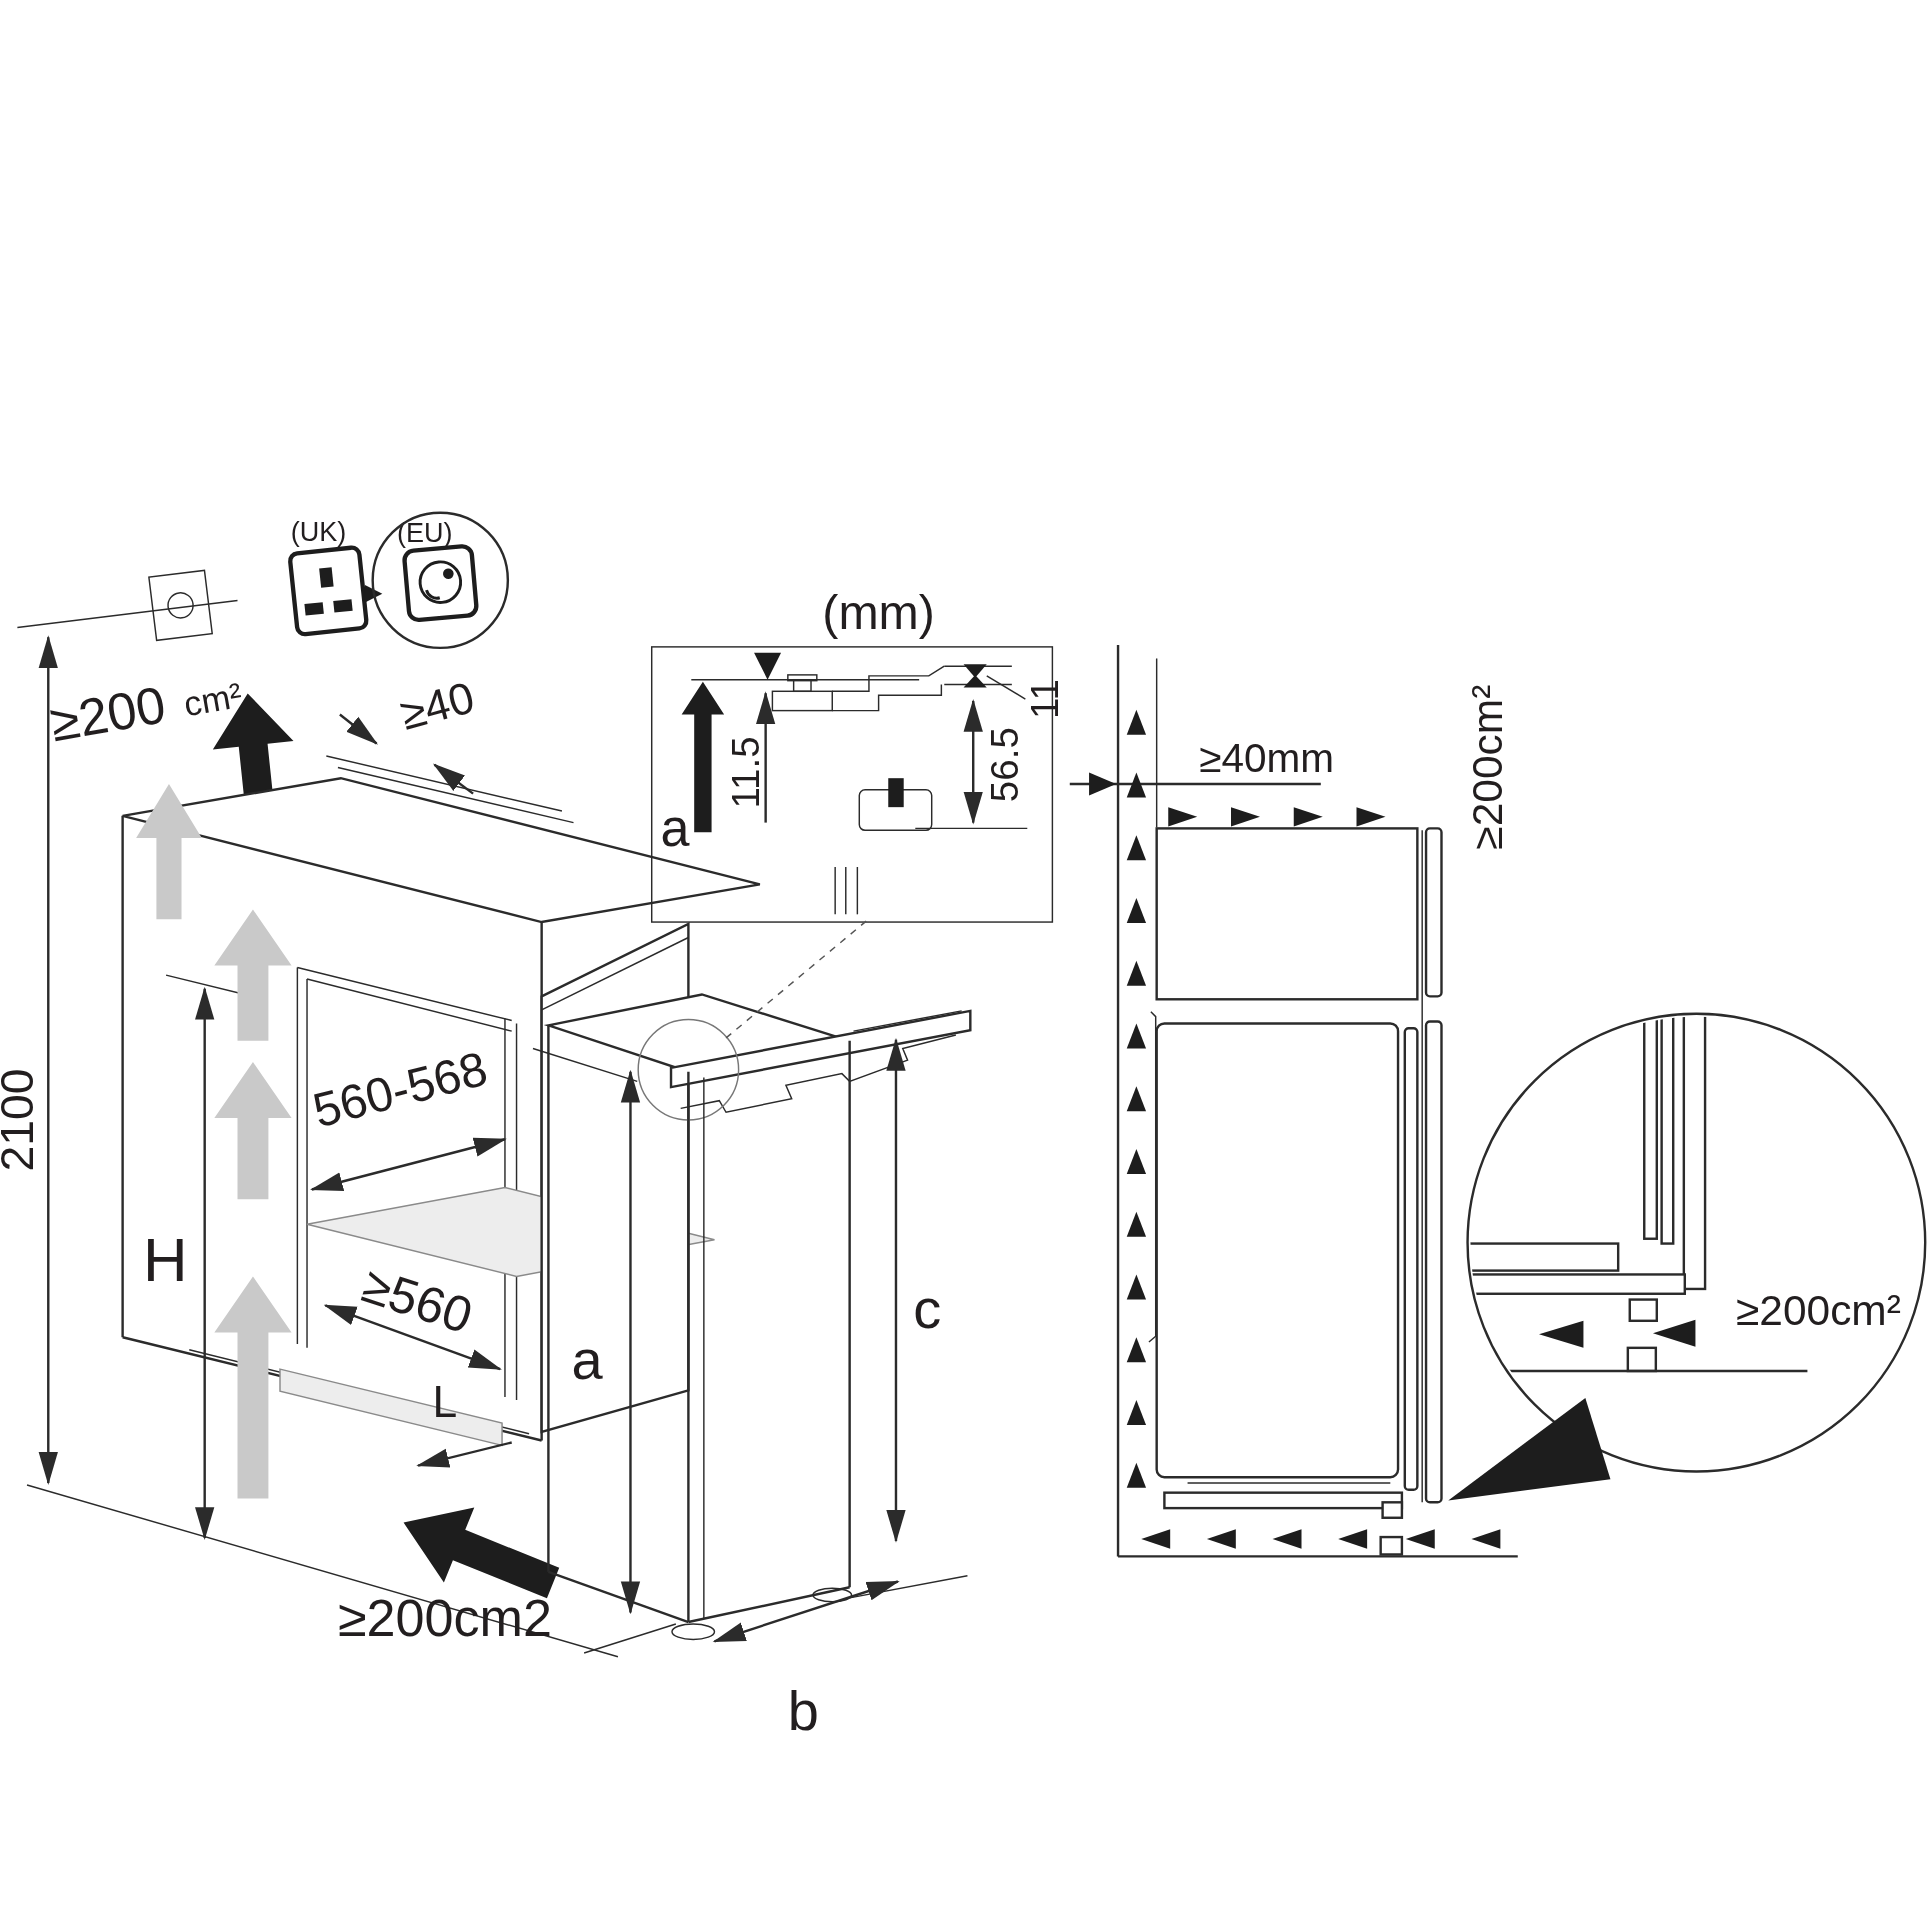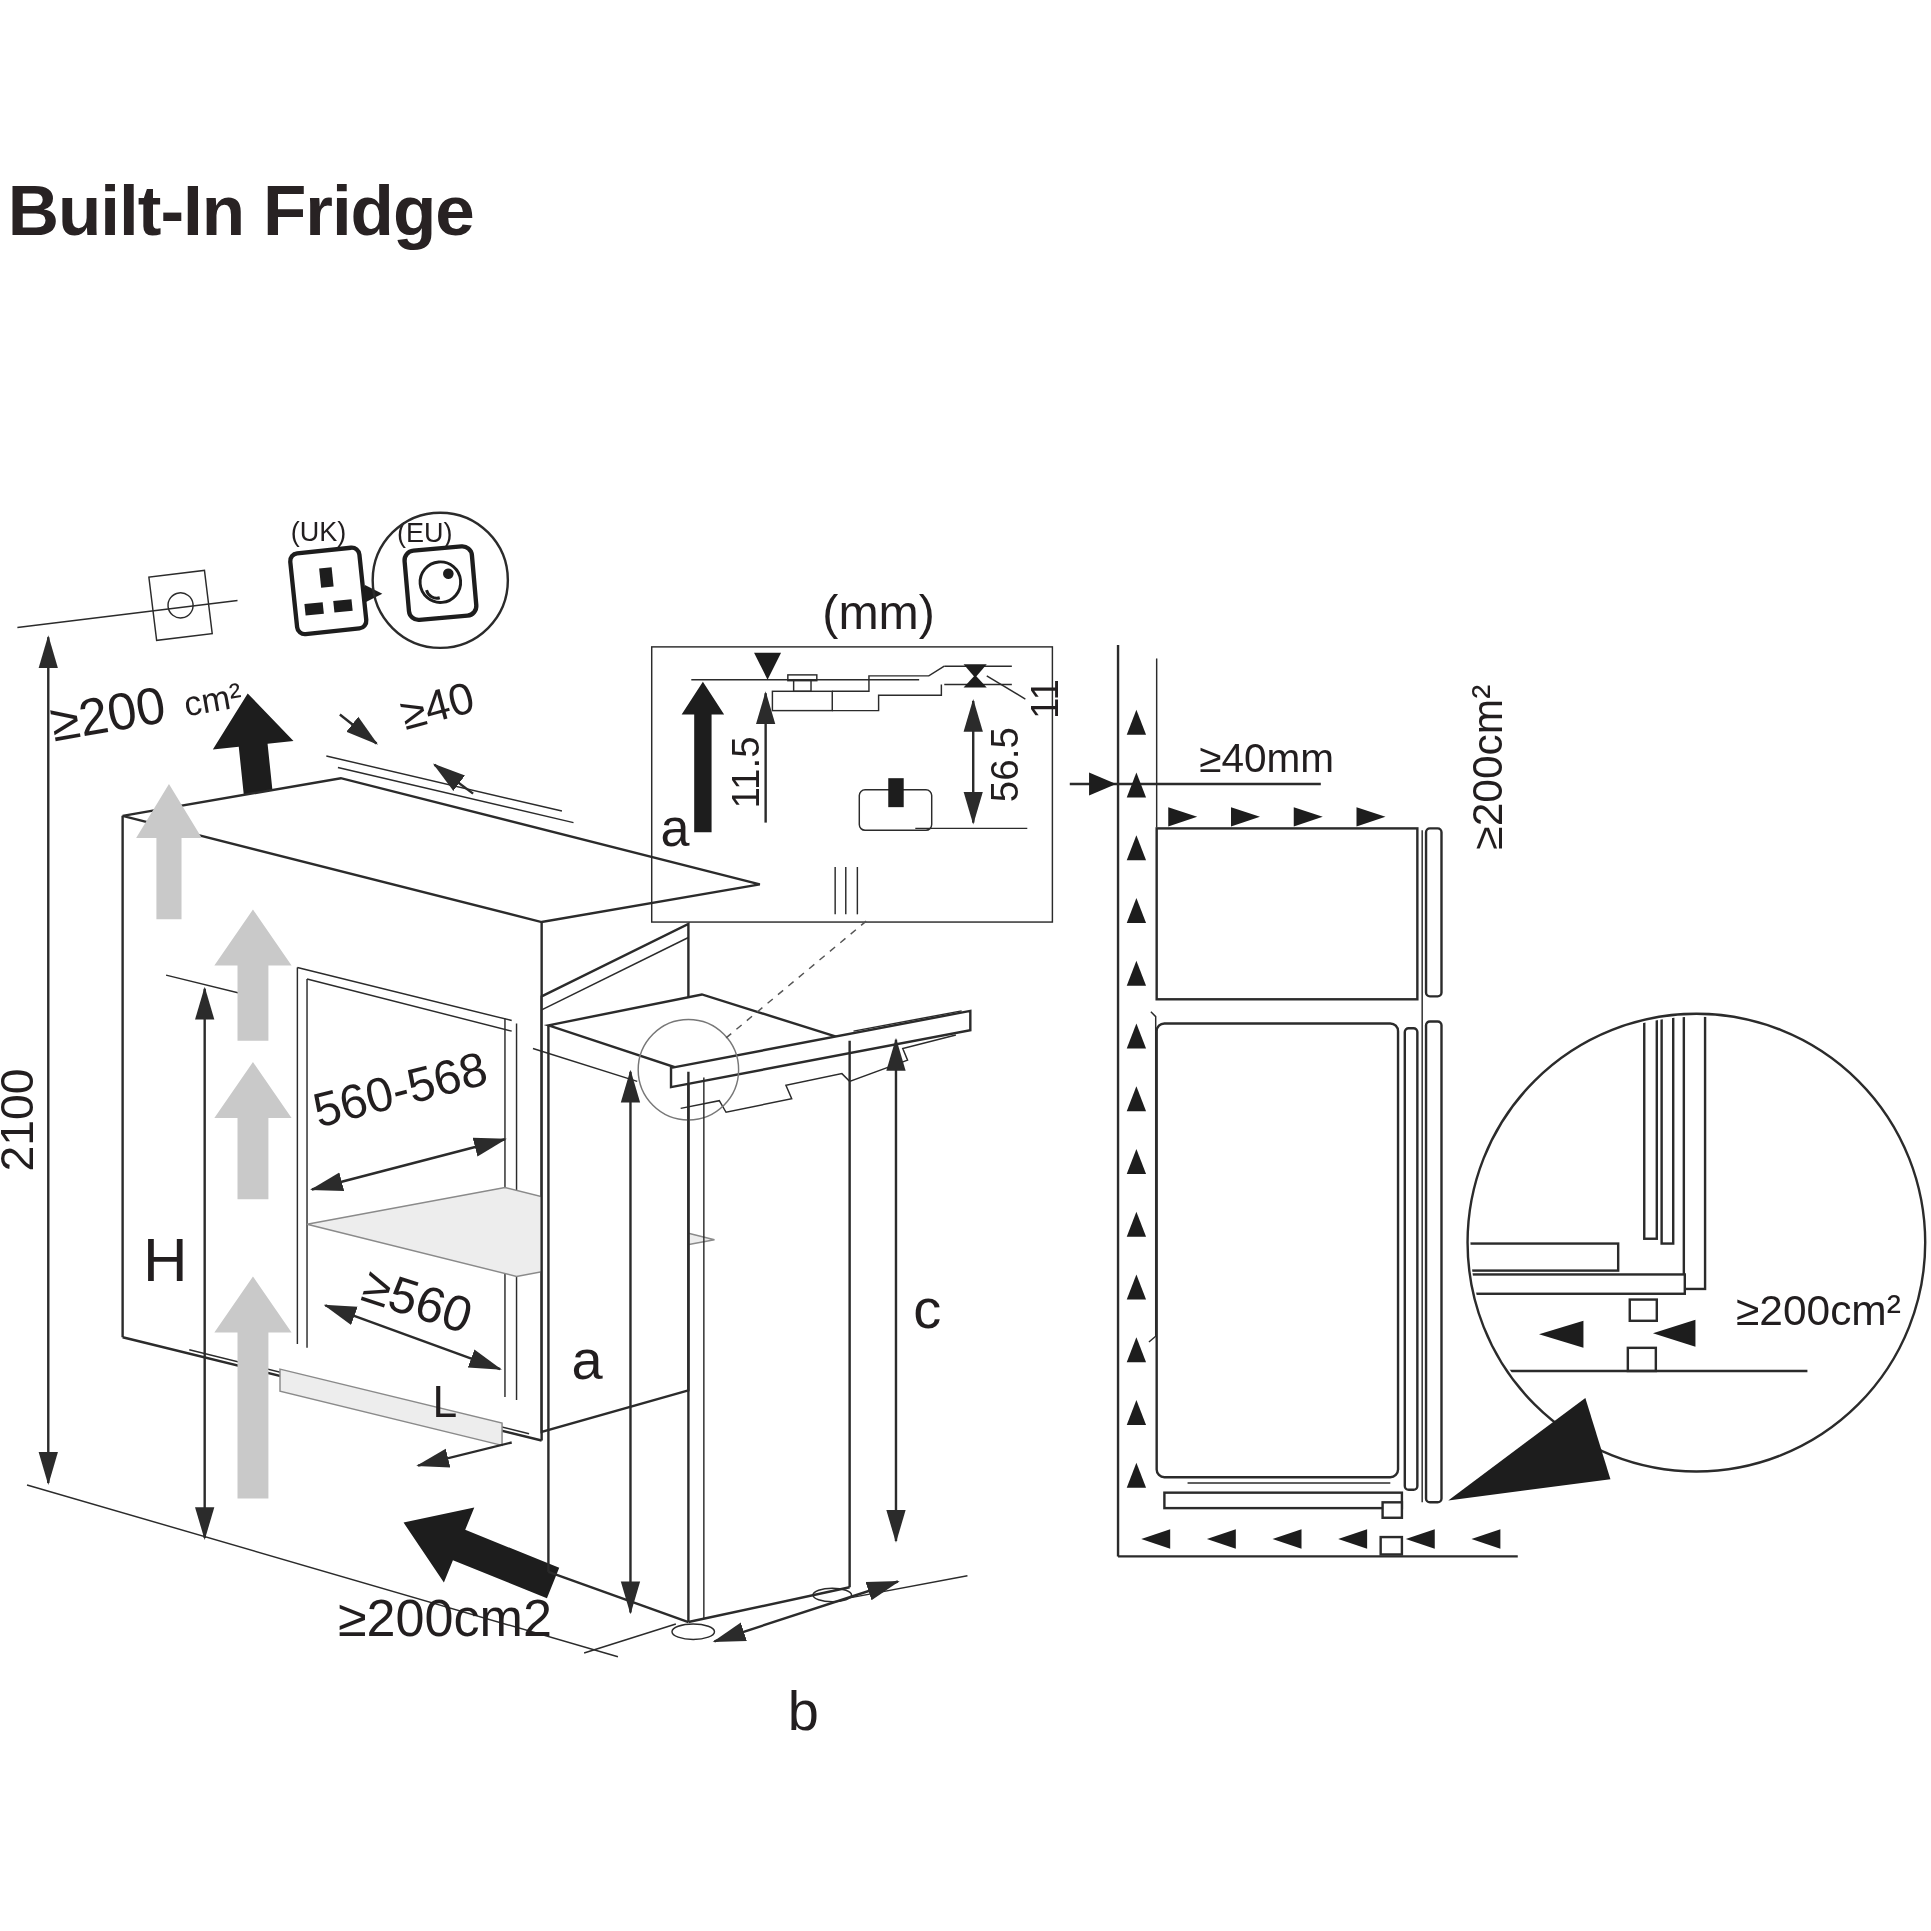--- a/index.html
+++ b/index.html
@@ -17,21 +17,20 @@
   .blk{fill:#1d1d1d;stroke:none;}
   .grayar{fill:#c9c9c9;stroke:none;}
   .lgray{fill:#ededed;}
   .dash{stroke:#555;stroke-width:1.5;fill:none;stroke-dasharray:7 7;}
 </style>
 </head>
 <body>
 
 <div class="page">
 
-  <div class="title">Built-In Fridge</div>
 
   <svg width="1931" height="1931" viewBox="0 0 2000 2000">
     <defs>
       <marker id="ah" viewBox="0 0 34 24" refX="32" refY="12" markerWidth="34" markerHeight="24" markerUnits="userSpaceOnUse" orient="auto-start-reverse">
         <path d="M0,2 L34,12 L0,22 z" fill="#2b2b2b"></path>
       </marker>
       <clipPath id="cclip">
           <circle cx="1757" cy="1287" r="234"></circle>
         </clipPath>
     </defs>

